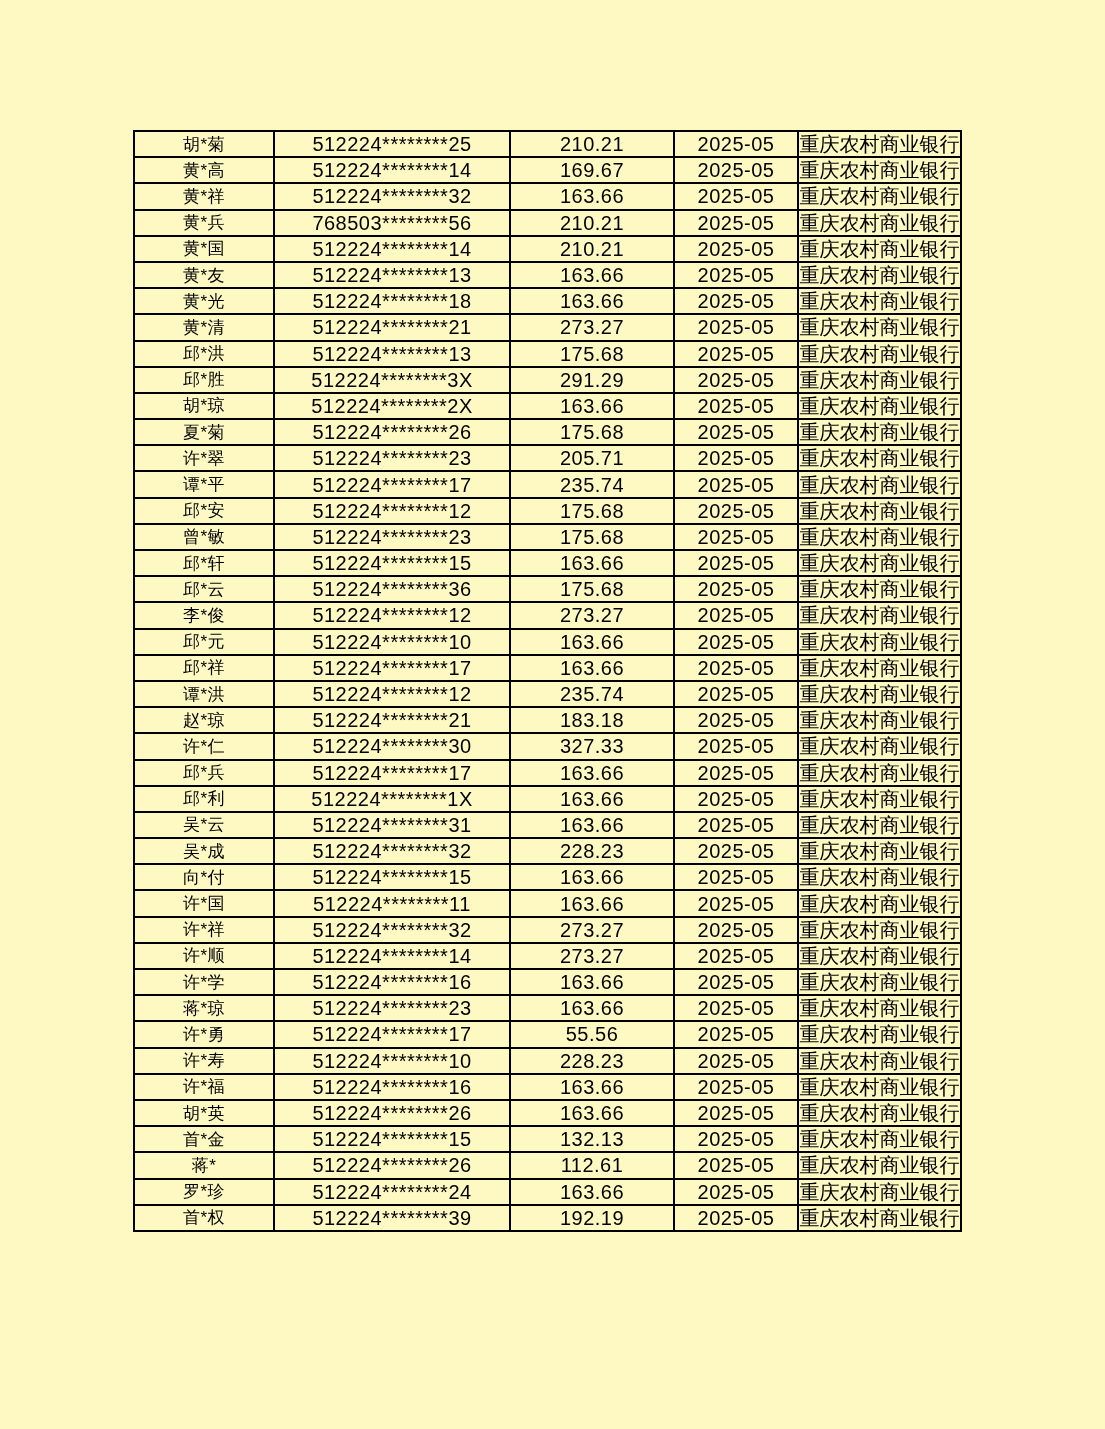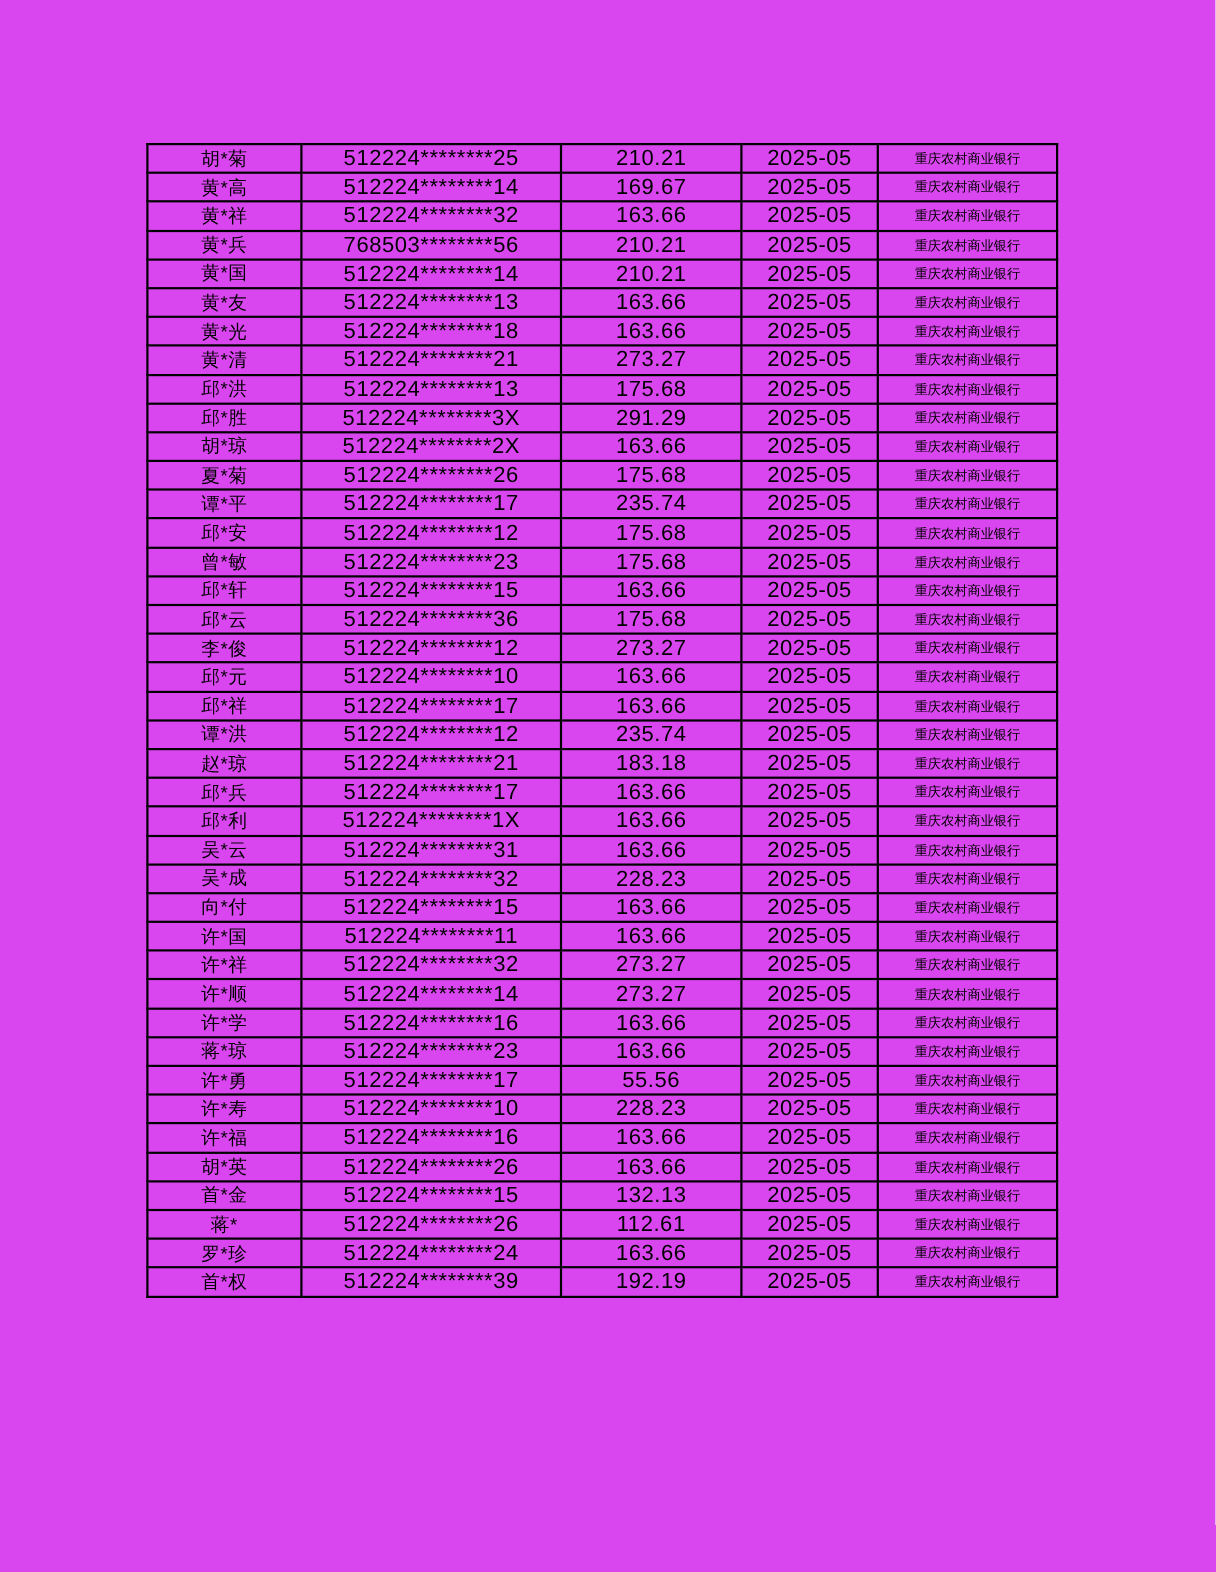--- a/index.html
+++ b/index.html
@@ -5,21 +5,21 @@
   * { margin: 0; padding: 0; box-sizing: border-box; }
   html, body {
     width: 1105px;
     background: #ffffff;
     font-family: "Liberation Sans", "DejaVu Sans", sans-serif;
   }
   .page {
     position: relative;
     width: 1105px;
     height: 1429px;
-    background: #d946ef;
+    background: #fef9c3;
     overflow: hidden;
   }
   table.records-table {
     position: absolute;
     left: 133px;
     top: 130px;
     width: 827px;
     border-collapse: collapse;
     table-layout: fixed;
   }
@@ -42,21 +42,21 @@
   td.cell-cjk {
     font-size: 17px;
     letter-spacing: 0.5px;
   }
   td.cell-num {
     font-size: 20px;
     letter-spacing: 0.5px;
     font-family: "Liberation Sans", "DejaVu Sans", sans-serif;
   }
   td.cell-bank {
-    font-size: 12px;
+    font-size: 20px;
     letter-spacing: 0px;
     margin-left: 47px;
   }
 </style>
 </head>
 <body>
 
 <div class="page">
   <table class="records-table">
     <colgroup>
@@ -145,20 +145,27 @@
           <td class="cell-cjk cell-bank">重庆农村商业银行</td>
         </tr>
         <tr>
           <td class="cell-cjk">夏*菊</td>
           <td class="cell-num">512224********26</td>
           <td class="cell-num">175.68</td>
           <td class="cell-num">2025-05</td>
           <td class="cell-cjk cell-bank">重庆农村商业银行</td>
         </tr>
         <tr>
+          <td class="cell-cjk">许*翠</td>
+          <td class="cell-num">512224********23</td>
+          <td class="cell-num">205.71</td>
+          <td class="cell-num">2025-05</td>
+          <td class="cell-cjk cell-bank">重庆农村商业银行</td>
+        </tr>
+        <tr>
           <td class="cell-cjk">谭*平</td>
           <td class="cell-num">512224********17</td>
           <td class="cell-num">235.74</td>
           <td class="cell-num">2025-05</td>
           <td class="cell-cjk cell-bank">重庆农村商业银行</td>
         </tr>
         <tr>
           <td class="cell-cjk">邱*安</td>
           <td class="cell-num">512224********12</td>
           <td class="cell-num">175.68</td>
@@ -211,20 +218,27 @@
           <td class="cell-cjk">谭*洪</td>
           <td class="cell-num">512224********12</td>
           <td class="cell-num">235.74</td>
           <td class="cell-num">2025-05</td>
           <td class="cell-cjk cell-bank">重庆农村商业银行</td>
         </tr>
         <tr>
           <td class="cell-cjk">赵*琼</td>
           <td class="cell-num">512224********21</td>
           <td class="cell-num">183.18</td>
+          <td class="cell-num">2025-05</td>
+          <td class="cell-cjk cell-bank">重庆农村商业银行</td>
+        </tr>
+        <tr>
+          <td class="cell-cjk">许*仁</td>
+          <td class="cell-num">512224********30</td>
+          <td class="cell-num">327.33</td>
           <td class="cell-num">2025-05</td>
           <td class="cell-cjk cell-bank">重庆农村商业银行</td>
         </tr>
         <tr>
           <td class="cell-cjk">邱*兵</td>
           <td class="cell-num">512224********17</td>
           <td class="cell-num">163.66</td>
           <td class="cell-num">2025-05</td>
           <td class="cell-cjk cell-bank">重庆农村商业银行</td>
         </tr>

